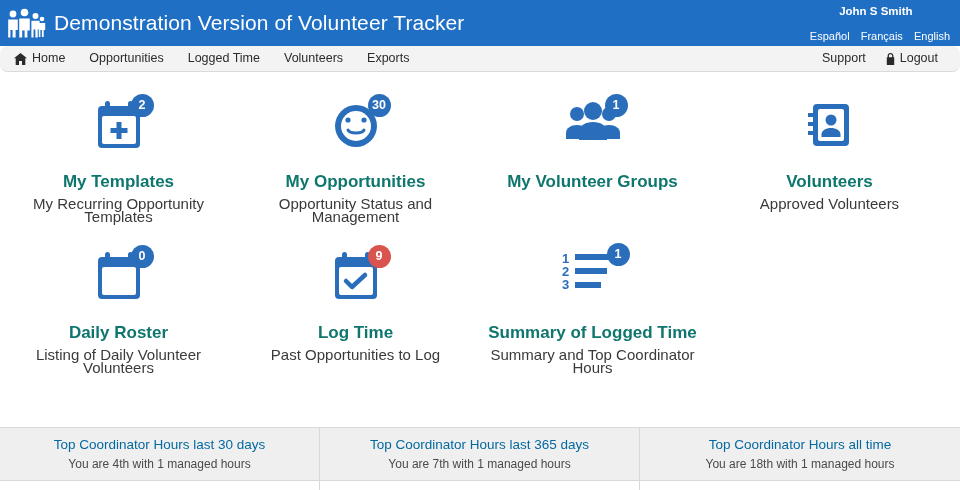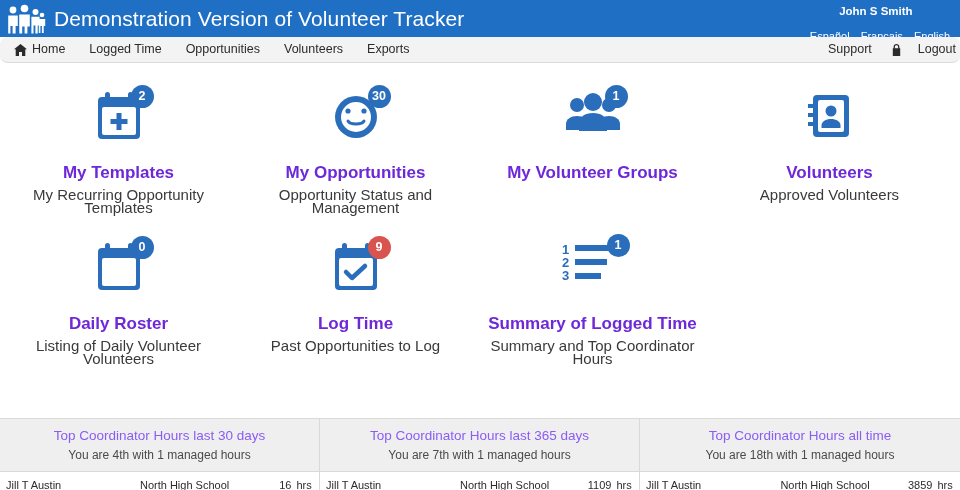--- a/index.html
+++ b/index.html
@@ -13,21 +13,21 @@
   .page {
     position: relative;
     width: 960px; height: 490px;
     background: #fff;
     overflow: hidden;
   }
 
   
   .header {
     position: relative;
-    height: 37px;
+    height: 46px;
     background: #1f6fc4;
     color: #fff;
     display: flex;
     align-items: center;
   }
   .header-logo {
     width: 48px;
     height: 43px;
     display: flex;
     align-items: center;
@@ -81,27 +81,27 @@
   .nav-item {
     padding: 0 12px;
     color: #2b2b2b;
     text-decoration: none;
     line-height: 25px;
     white-space: nowrap;
   }
   .nav-item.first { padding-left: 0; display: flex; align-items: center; gap: 5px; }
   .nav-right {
     position: absolute;
-    right: 4px;
+    right: 22px;
     display: flex;
     align-items: center;
     justify-content: center;
   }
   .nav-right .nav-item { padding: 0 10px; }
-  .nav-right .nav-item.last { padding-right: 0; display: flex; align-items: center; gap: 17px; }
+  .nav-right .nav-item.last { padding-right: 0; display: flex; align-items: center; gap: 5px; }
   .home-icon svg, .lock-icon svg { display: block; }
 
   
   .tiles {
     background: #fff;
     padding-top: 26px;
     height: 355px;
   }
   .tile-row {
     display: flex;
@@ -133,21 +133,21 @@
     font-weight: bold;
     line-height: 23px;
     text-align: center;
     padding: 0 2px;
   }
   .badge.red { background: #d9534f; }
   .tile-title {
     margin-top: 8px;
     font-size: 17px;
     font-weight: bold;
-    color: #6d28d9;
+    color: #0f766e;
     line-height: 20px;
   }
   .tile-sub {
     margin-top: 5px;
     font-size: 15px;
     color: #3a3a3a;
     line-height: 13px;
   }
 
   
@@ -163,21 +163,21 @@
   }
   .panel:last-child { border-right: none; }
   .panel-head {
     background: #efefef;
     padding: 8px 4px 9px 4px;
     text-align: center;
     border-bottom: 1px solid #d9d9d9;
   }
   .panel-title {
     font-size: 13.5px;
-    color: #8b5cf6;
+    color: #0369a1;
     line-height: 17px;
   }
   .panel-sub {
     font-size: 12px;
     color: #4a4a4a;
     margin-top: 5px;
     line-height: 13px;
   }
   .panel-table {
     width: 100%;
@@ -230,22 +230,22 @@
   <div class="navbar">
     <div class="nav-left">
       <a class="nav-item first" href="#">
         <span class="home-icon">
           <svg width="13" height="12" viewBox="0 0 13 12">
               <path fill="#2b2b2b" d="M6.5 0 0 5.2h1.7V12h3.3V8.1h3V12h3.3V5.2H13z"></path>
             </svg>
         </span>
         <span>Home</span>
       </a>
+      <a class="nav-item" href="#">Opportunities</a>
       <a class="nav-item" href="#">Logged Time</a>
-      <a class="nav-item" href="#">Opportunities</a>
       <a class="nav-item" href="#">Volunteers</a>
       <a class="nav-item" href="#">Exports</a>
     </div>
     <div class="nav-right">
       <a class="nav-item" href="#">Support</a>
       <a class="nav-item last" href="#">
         <span class="lock-icon">
           <svg width="9" height="12" viewBox="0 0 9 12">
               <path fill="#2b2b2b" d="M4.5 0C2.8 0 1.6 1.2 1.6 2.9V4.3H.8V12h7.4V4.3h-.8V2.9C7.4 1.2 6.2 0 4.5 0zm0 1.3c1 0 1.6.7 1.6 1.6v1.4H2.9V2.9c0-.9.6-1.6 1.6-1.6z"></path>
             </svg>

